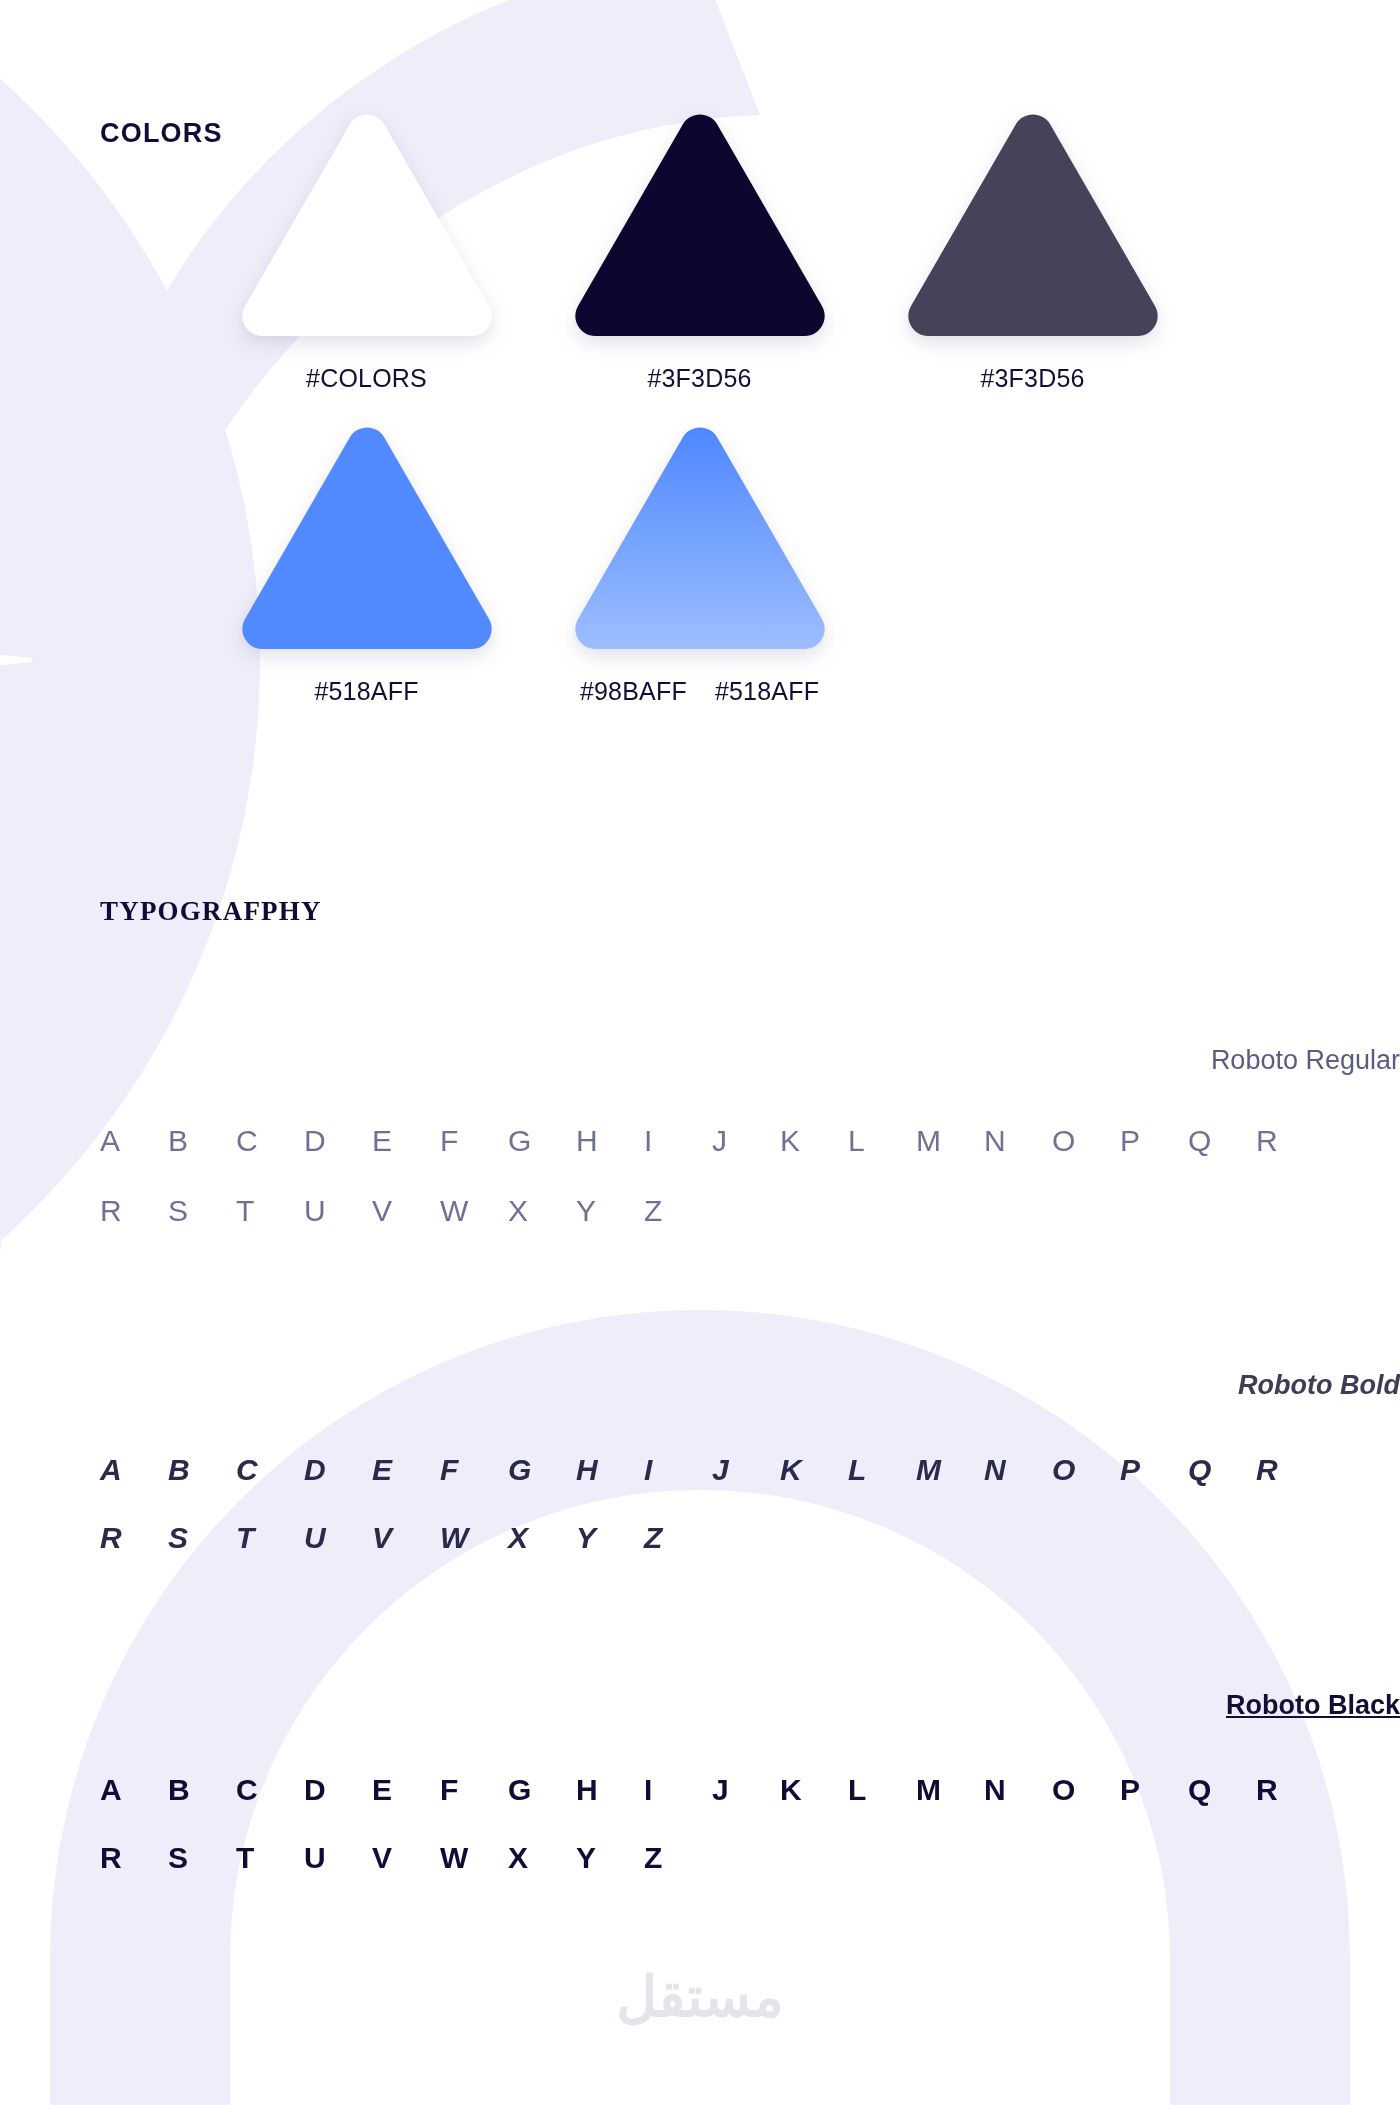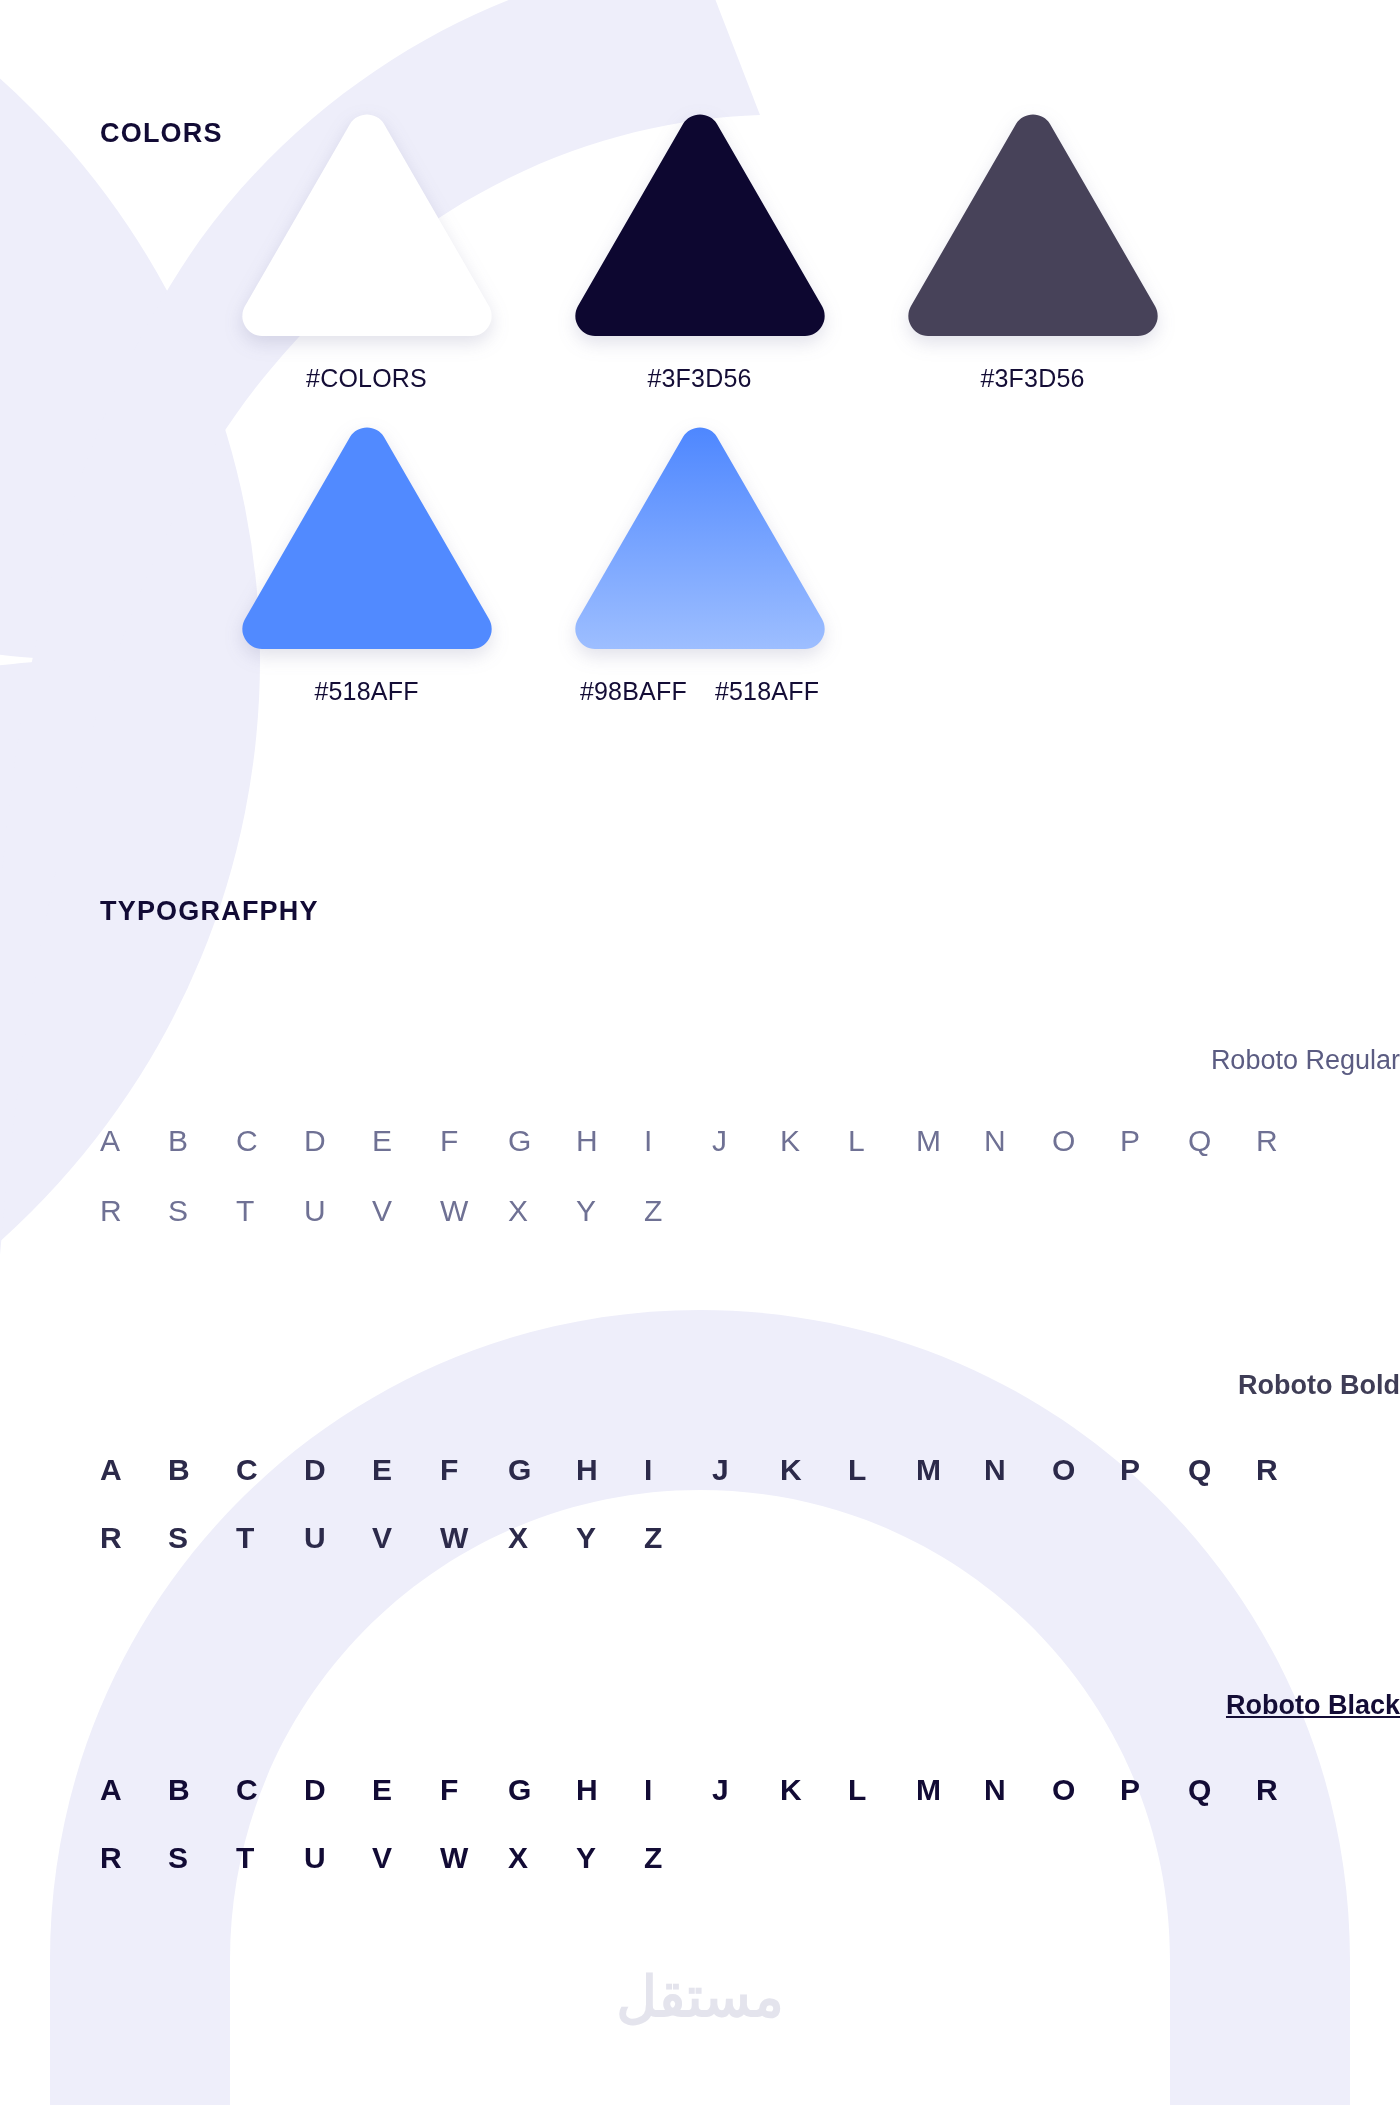--- a/index.html
+++ b/index.html
@@ -33,21 +33,21 @@
 
   .section-title {
     position: absolute;
     left: 100px;
     font-size: 27px;
     font-weight: bold;
     letter-spacing: 1.2px;
     color: #120B35;
   }
   #colors-title    { top: 118px; }
-  #typography-title{ top: 896px; }
+  #typography-title{ top: 896px; font-family: Liberation Serif, serif; }
 
   
   .colors-grid {
     position: absolute;
     left: 200px;
     top: 110px;
     width: 1000px;
   }
   .swatch-row {
     display: flex;
@@ -76,21 +76,21 @@
   }
   .swatch-label {
     font-size: 25px;
     color: #140D36;
     letter-spacing: 0.2px;
   }
 
   
   .type-block { position: absolute; left: 0; width: 1400px; }
   #type-regular { top: 1045px; }
-  #type-bold    { top: 1370px; }
+  #type-bold    { top: 1370px; font-style: italic; }
   #type-black   { top: 1690px; }
 
   .type-name {
     text-align: right;
     font-size: 27px;
     margin-bottom: 0;
   }
   #regular-name { color: #5B5C82; font-weight: normal; }
   #bold-name    { color: #3F3D56; font-weight: bold; }
   #black-name   { color: #140D36; font-weight: bold; text-decoration: underline; }

